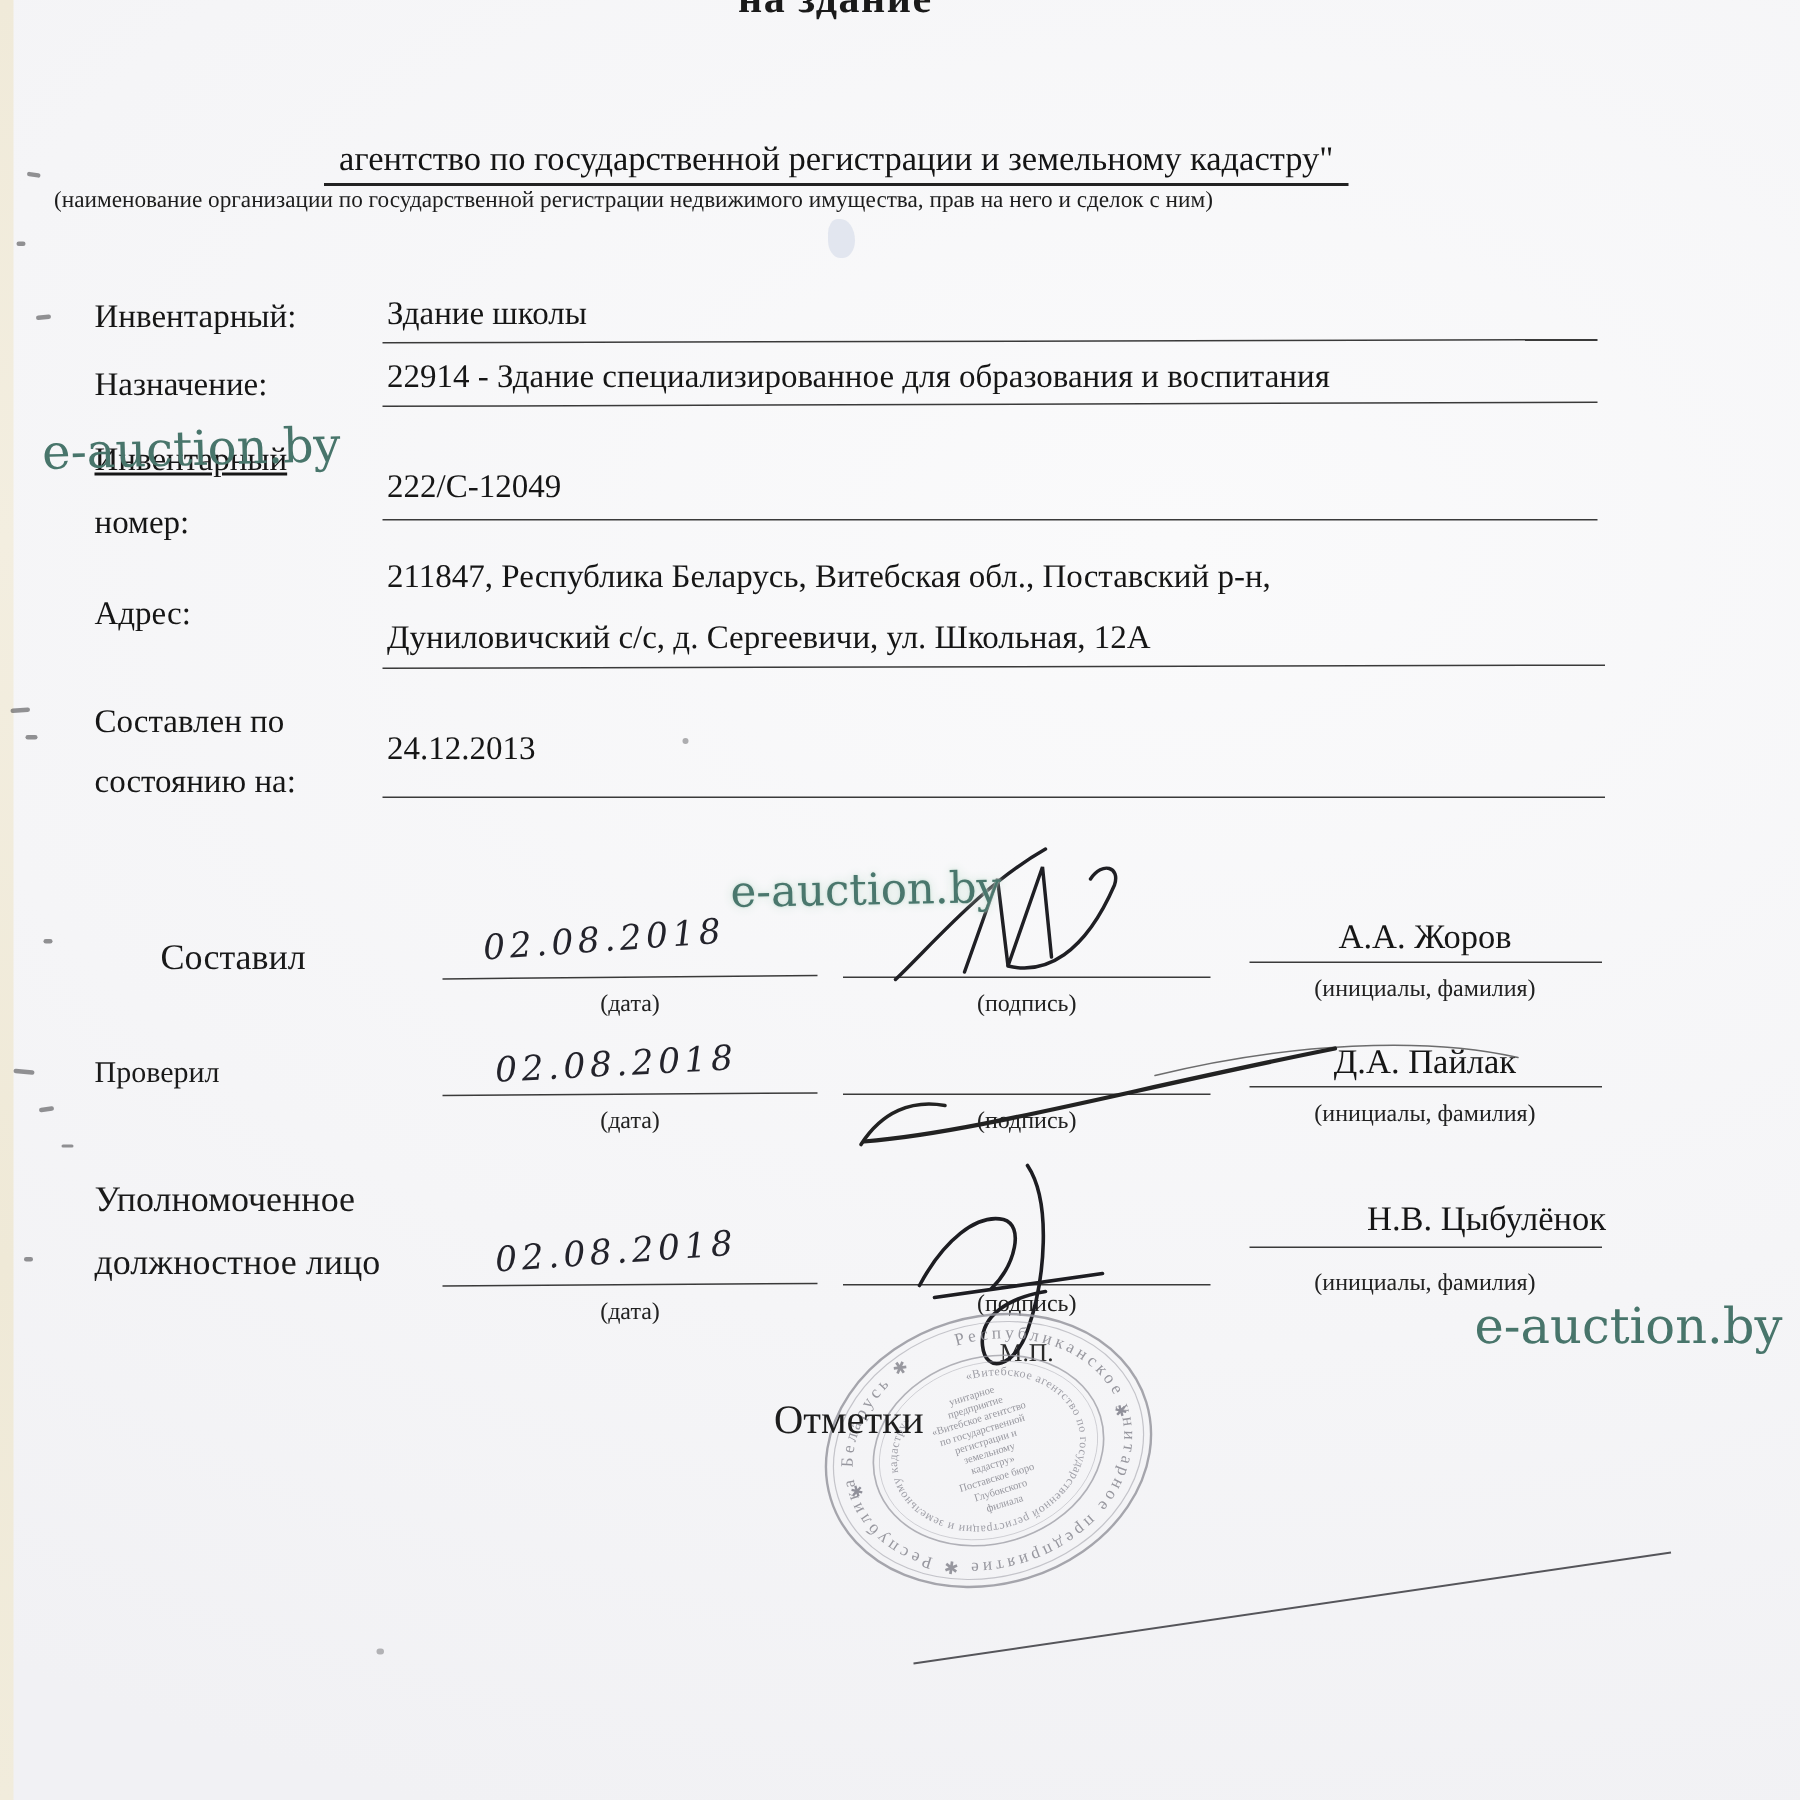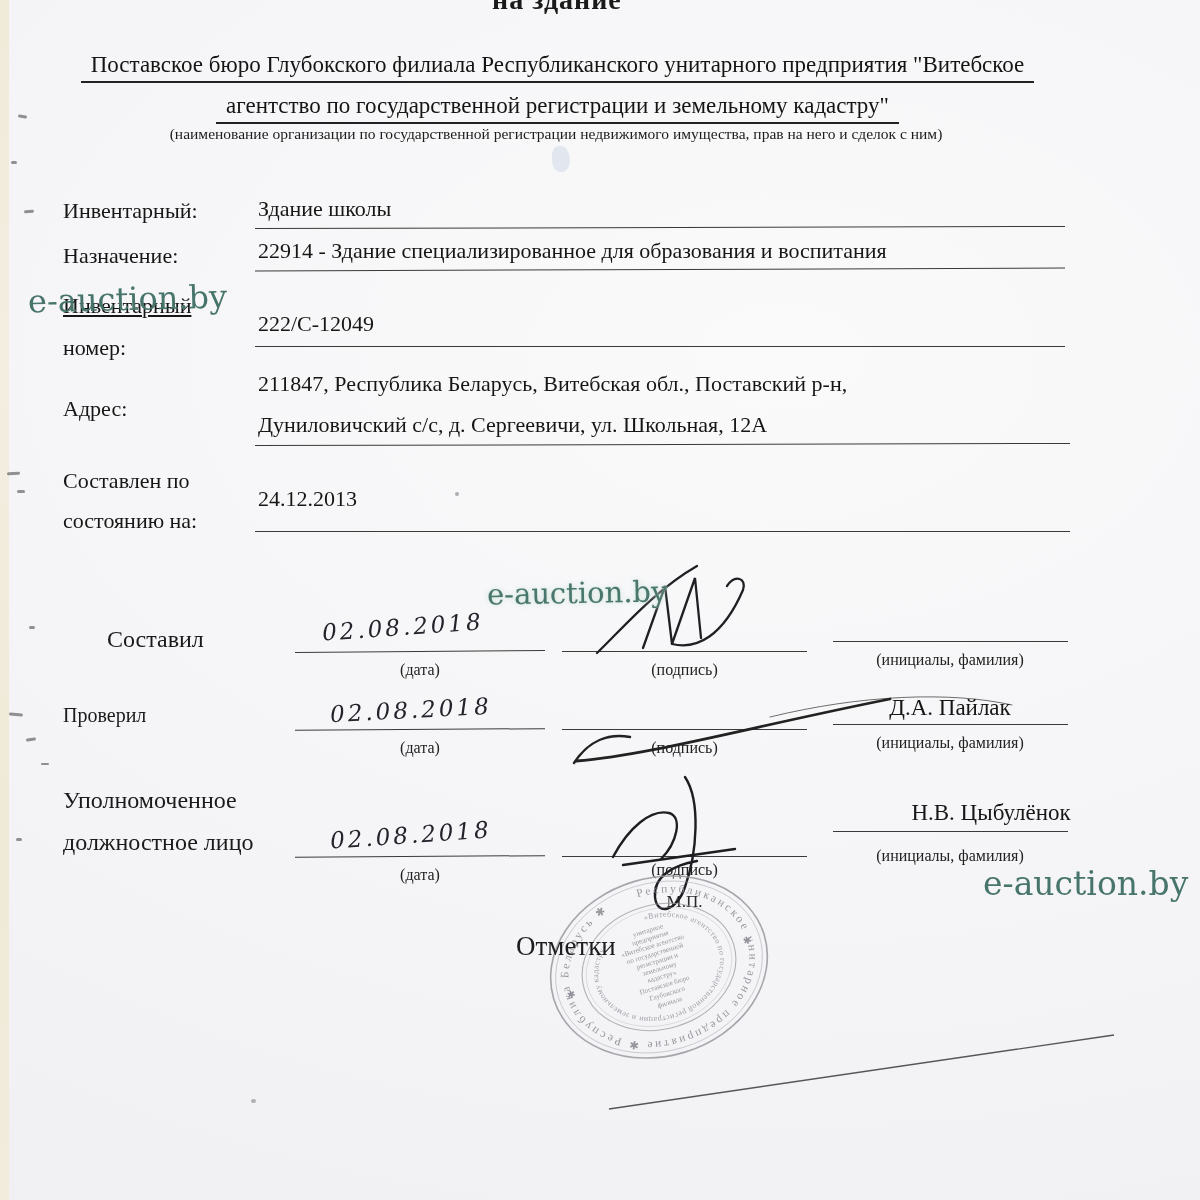--- a/index.html
+++ b/index.html
@@ -40,27 +40,24 @@
   <div class="speck" style="left:29px;top:626px;width:6px;height:3px;"></div>
   <div class="speck" style="left:9px;top:713px;width:14px;height:3px;transform:rotate(5deg);"></div>
   <div class="speck" style="left:26px;top:738px;width:10px;height:3px;transform:rotate(-8deg);"></div>
   <div class="speck" style="left:41px;top:763px;width:8px;height:2px;"></div>
   <div class="speck" style="left:16px;top:838px;width:6px;height:3px;"></div>
   <div class="speck" style="left:251px;top:1099px;width:5px;height:4px;opacity:.35;"></div>
   <div class="speck" style="left:455px;top:492px;width:4px;height:4px;opacity:.4;border-radius:50%;"></div>
 
   <div class="abs" style="left:492px;top:-16px;font-size:28px;font-weight:bold;letter-spacing:1px;">на здание</div>
 
-  <div class="abs" style="left:0;top:52px;width:1115px;text-align:center;">
-    <span class="org orgu">Поставское бюро Глубокского филиала Республиканского унитарного предприятия "Витебское</span>
-  </div>
   <div class="abs" style="left:0;top:93px;width:1115px;text-align:center;">
     <span class="org orgu">агентство по государственной регистрации и земельному кадастру"</span>
   </div>
-  <div class="abs" style="left:0;top:125px;width:1112px;text-align:center;font-size:15.5px;color:#1c1c1c;">(наименование организации по государственной регистрации недвижимого имущества, прав на него и сделок с ним)</div>
+  <div class="abs" style="left:0;top:125px;width:1112px;font-size:15.5px;color:#1c1c1c;padding-left:36px;">(наименование организации по государственной регистрации недвижимого имущества, прав на него и сделок с ним)</div>
 
   <div class="abs lbl" style="left:63px;top:198px;">Инвентарный:</div>
   <div class="abs val" style="left:258px;top:196px;">Здание школы</div>
   <div class="thinrule" style="left:255px;top:227px;width:810px;transform:rotate(-0.15deg);"></div>
 
   <div class="abs lbl" style="left:63px;top:243px;">Назначение:</div>
   <div class="abs val" style="left:258px;top:238px;">22914 - Здание специализированное для образования и воспитания</div>
   <div class="thinrule" style="left:255px;top:269px;width:810px;transform:rotate(-0.2deg);"></div>
 
   <div class="abs lbl" style="left:63px;top:293px;text-decoration:underline;">Инвентарный</div>
@@ -77,20 +74,21 @@
   <div class="abs lbl" style="left:63px;top:508px;">состоянию на:</div>
   <div class="abs val" style="left:258px;top:486px;">24.12.2013</div>
   <div class="thinrule" style="left:255px;top:531px;width:815px;"></div>
 
   <div class="abs" style="left:63px;top:626px;font-size:24px;margin-left:44px;">Составил</div>
   <div class="abs hand" style="left:322px;top:614px;transform:rotate(-4deg);">02.08.2018</div>
   <div class="thinrule" style="left:295px;top:651px;width:250px;transform:rotate(-0.5deg);"></div>
   <div class="abs cap" style="left:295px;top:661px;width:250px;">(дата)</div>
   <div class="thinrule" style="left:562px;top:651px;width:245px;"></div>
   <div class="abs cap" style="left:562px;top:661px;width:245px;">(подпись)</div>
+  <div class="abs nm" style="left:835px;top:612px;width:230px;">А.А. Жоров</div>
   <div class="thinrule" style="left:833px;top:641px;width:235px;"></div>
   <div class="abs cap" style="left:820px;top:651px;width:260px;">(инициалы, фамилия)</div>
   <svg class="abs" style="left:585px;top:552px;" width="190" height="110" viewBox="0 0 190 110">
     <g fill="none" stroke="#1f1f24" stroke-width="2.3" stroke-linecap="round">
       <path d="M12,101 C38,76 70,38 112,14"></path>
       <path d="M58,96 L80,34 L87,92 L110,26 L116,86"></path>
       <path d="M87,92 C112,98 138,84 158,38 C162,26 150,22 142,34"></path>
     </g>
   </svg>
 

